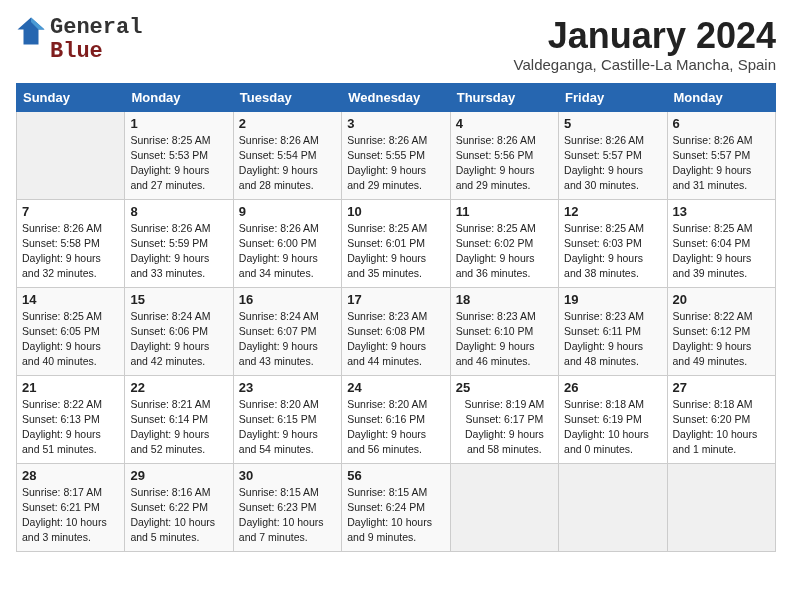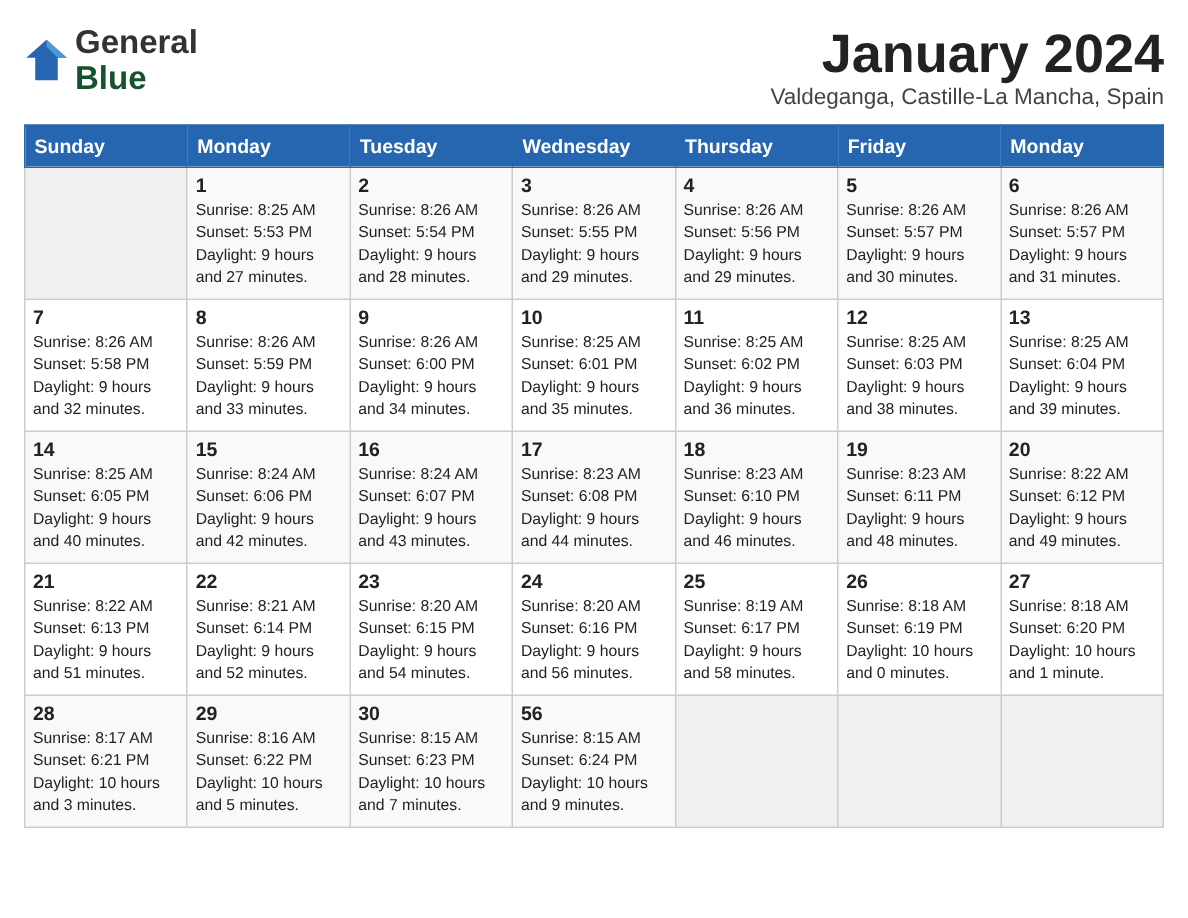--- a/index.html
+++ b/index.html
@@ -11,30 +11,30 @@
       padding: 16px;
     }
     .header {
       display: flex;
       align-items: flex-start;
       justify-content: space-between;
       margin-bottom: 10px;
     }
     .logo {
       display: flex;
-      align-items: center;
       gap: 4px;
+      font-family: Liberation Mono, monospace;
     }
     .logo-text {
       font-size: 22px;
       font-weight: bold;
       color: #333;
       line-height: 1.1;
     }
-    .logo-text .blue { color: #14532d; }
+    .logo-text .blue { color: #7f1d1d; }
     .logo-icon {
       width: 30px;
       height: 30px;
     }
     .title-block {
       text-align: right;
     }
     .calendar-title {
       font-size: 36px;
       font-weight: bold;
@@ -291,21 +291,21 @@
         </td>
         <td>
           <span class="day-num">24</span>
           <div class="day-info" style="white-space: pre-line;">Sunrise: 8:20 AM
 Sunset: 6:16 PM
 Daylight: 9 hours
 and 56 minutes.</div>
         </td>
         <td>
           <span class="day-num">25</span>
-          <div class="day-info" style="white-space: pre-line;">Sunrise: 8:19 AM
+          <div class="day-info" style="white-space: pre-line; text-align: center;">Sunrise: 8:19 AM
 Sunset: 6:17 PM
 Daylight: 9 hours
 and 58 minutes.</div>
         </td>
         <td>
           <span class="day-num">26</span>
           <div class="day-info" style="white-space: pre-line;">Sunrise: 8:18 AM
 Sunset: 6:19 PM
 Daylight: 10 hours
 and 0 minutes.</div>

